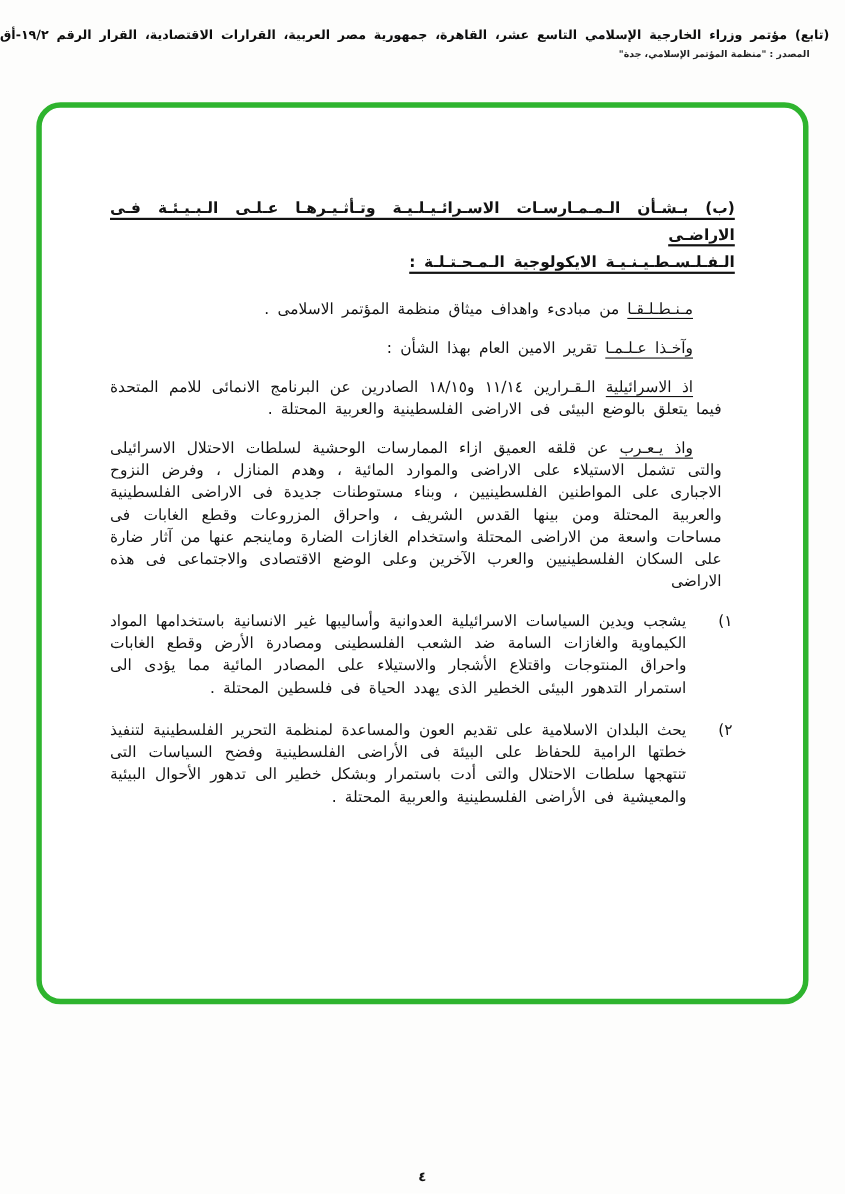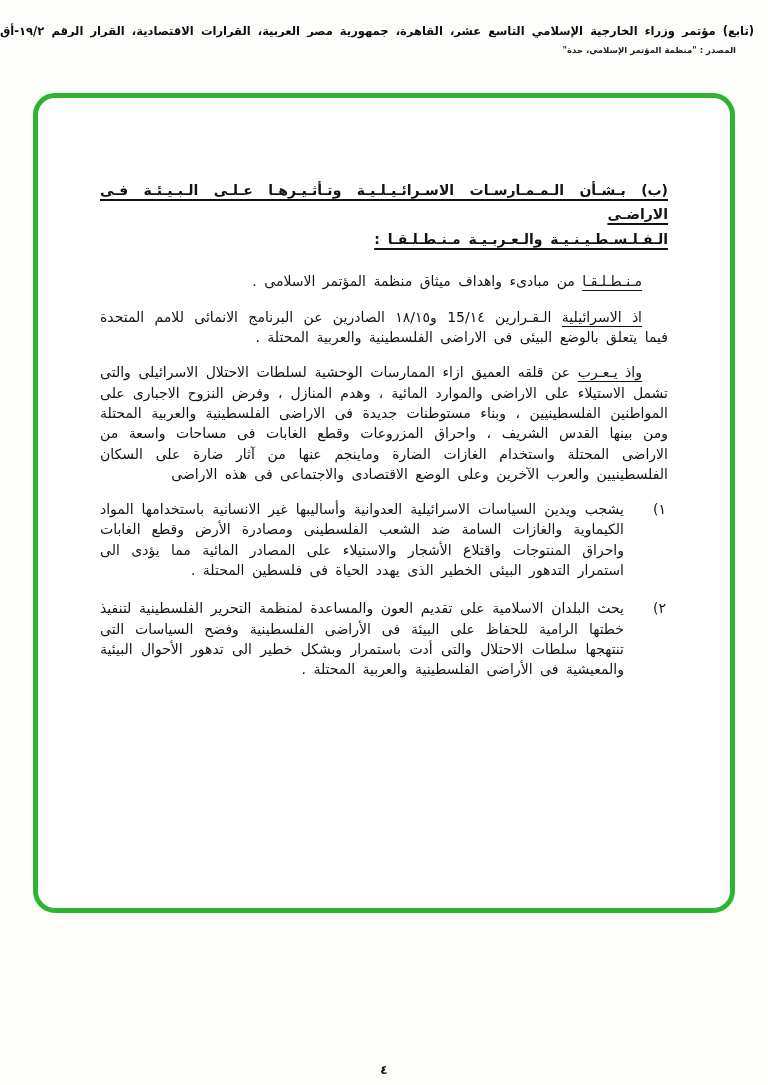--- a/index.html
+++ b/index.html
@@ -60,21 +60,21 @@
     font-size: 14px;
     font-weight: bold;
     line-height: 1.75;
   }
   .heading-line {
     text-decoration: underline;
     text-underline-offset: 4px;
     text-decoration-thickness: 1.5px;
   }
   .para {
-    margin: 0 0 15px 0;
+    margin: 0 12px 15px 0;
     text-indent: 26px;
   }
   .para .lead {
     text-decoration: underline;
     text-underline-offset: 4px;
     text-decoration-thickness: 1.2px;
   }
   .item {
     position: relative;
     margin: 0 0 18px 0;
@@ -104,28 +104,29 @@
   <header class="top-header">
     <div class="header-line1">(تابع) مؤتمر وزراء الخارجية الإسلامي التاسع عشر، القاهرة، جمهورية مصر العربية، القرارات الاقتصادية، القرار الرقم ١٩/٢-أق</div>
     <div class="header-line2">المصدر : "منظمة المؤتمر الإسلامي، جدة"</div>
   </header>
 
   <div class="green-frame" style="border-color: rgb(46, 180, 46);">
     <div class="doc-content">
 
       <h2 class="doc-heading">
         <span class="heading-line">(ب) بـشـأن الـمـمـارسـات الاسـرائـيـلـيـة وتـأثـيـرهـا عـلـى الـبـيـئـة فـى الاراضـى</span><br>
-        <span class="heading-line">الـفـلـسـطـيـنـيـة والـعـربـيـة مـنـطـلـقـا :</span>
+        <span class="heading-line">الـفـلـسـطـيـنـيـة الايكولوجية الـمـحـتـلـة :</span>
       </h2>
 
       <p class="para"><span class="lead">مـنـطـلـقـا</span><span> من مبادىء واهداف ميثاق منظمة المؤتمر الاسلامى .</span></p>
 
+      <p class="para"><span class="lead">وآخـذا عـلـمـا</span><span> تقرير الامين العام بهذا الشأن :</span></p>
 
 
-      <p class="para"><span class="lead">اذ الاسرائيلية</span><span> الـقـرارين 15/١٤ و١٨/١٥ الصادرين عن البرنامج الانمائى للامم المتحدة فيما يتعلق بالوضع البيئى فى الاراضى الفلسطينية والعربية المحتلة .</span></p>
+      <p class="para"><span class="lead">اذ الاسرائيلية</span><span> الـقـرارين ١١/١٤ و١٨/١٥ الصادرين عن البرنامج الانمائى للامم المتحدة فيما يتعلق بالوضع البيئى فى الاراضى الفلسطينية والعربية المحتلة .</span></p>
 
 
 
       <p class="para"><span class="lead">واذ يـعـرب</span><span> عن قلقه العميق ازاء الممارسات الوحشية لسلطات الاحتلال الاسرائيلى والتى تشمل الاستيلاء على الاراضى والموارد المائية ، وهدم المنازل ، وفرض النزوح الاجبارى على المواطنين الفلسطينيين ، وبناء مستوطنات جديدة فى الاراضى الفلسطينية والعربية المحتلة ومن بينها القدس الشريف ، واحراق المزروعات وقطع الغابات فى مساحات واسعة من الاراضى المحتلة واستخدام الغازات الضارة وماينجم عنها من آثار ضارة على السكان الفلسطينيين والعرب الآخرين وعلى الوضع الاقتصادى والاجتماعى فى هذه الاراضى</span></p>
 
       <div class="item">
         <span class="num">١)</span>
         <span class="item-text">يشجب ويدين السياسات الاسرائيلية العدوانية وأساليبها غير الانسانية باستخدامها المواد الكيماوية والغازات السامة ضد الشعب الفلسطينى ومصادرة الأرض وقطع الغابات واحراق المنتوجات واقتلاع الأشجار والاستيلاء على المصادر المائية مما يؤدى الى استمرار التدهور البيئى الخطير الذى يهدد الحياة فى فلسطين المحتلة .</span>
       </div>
 

